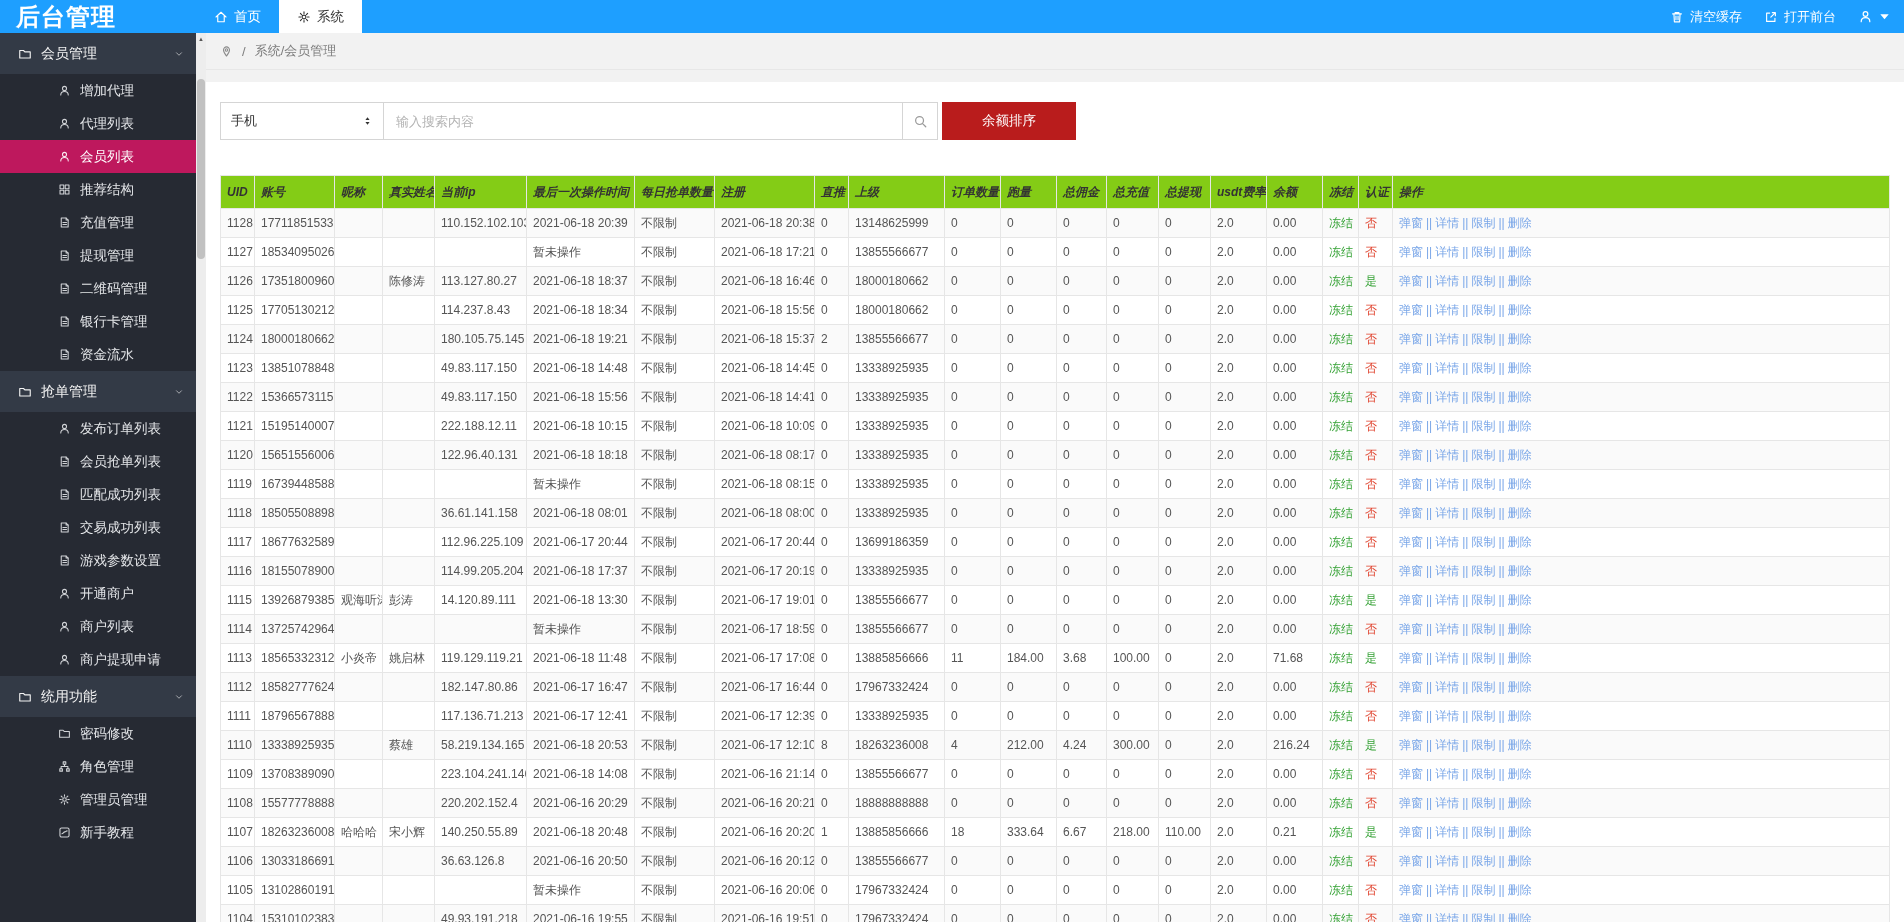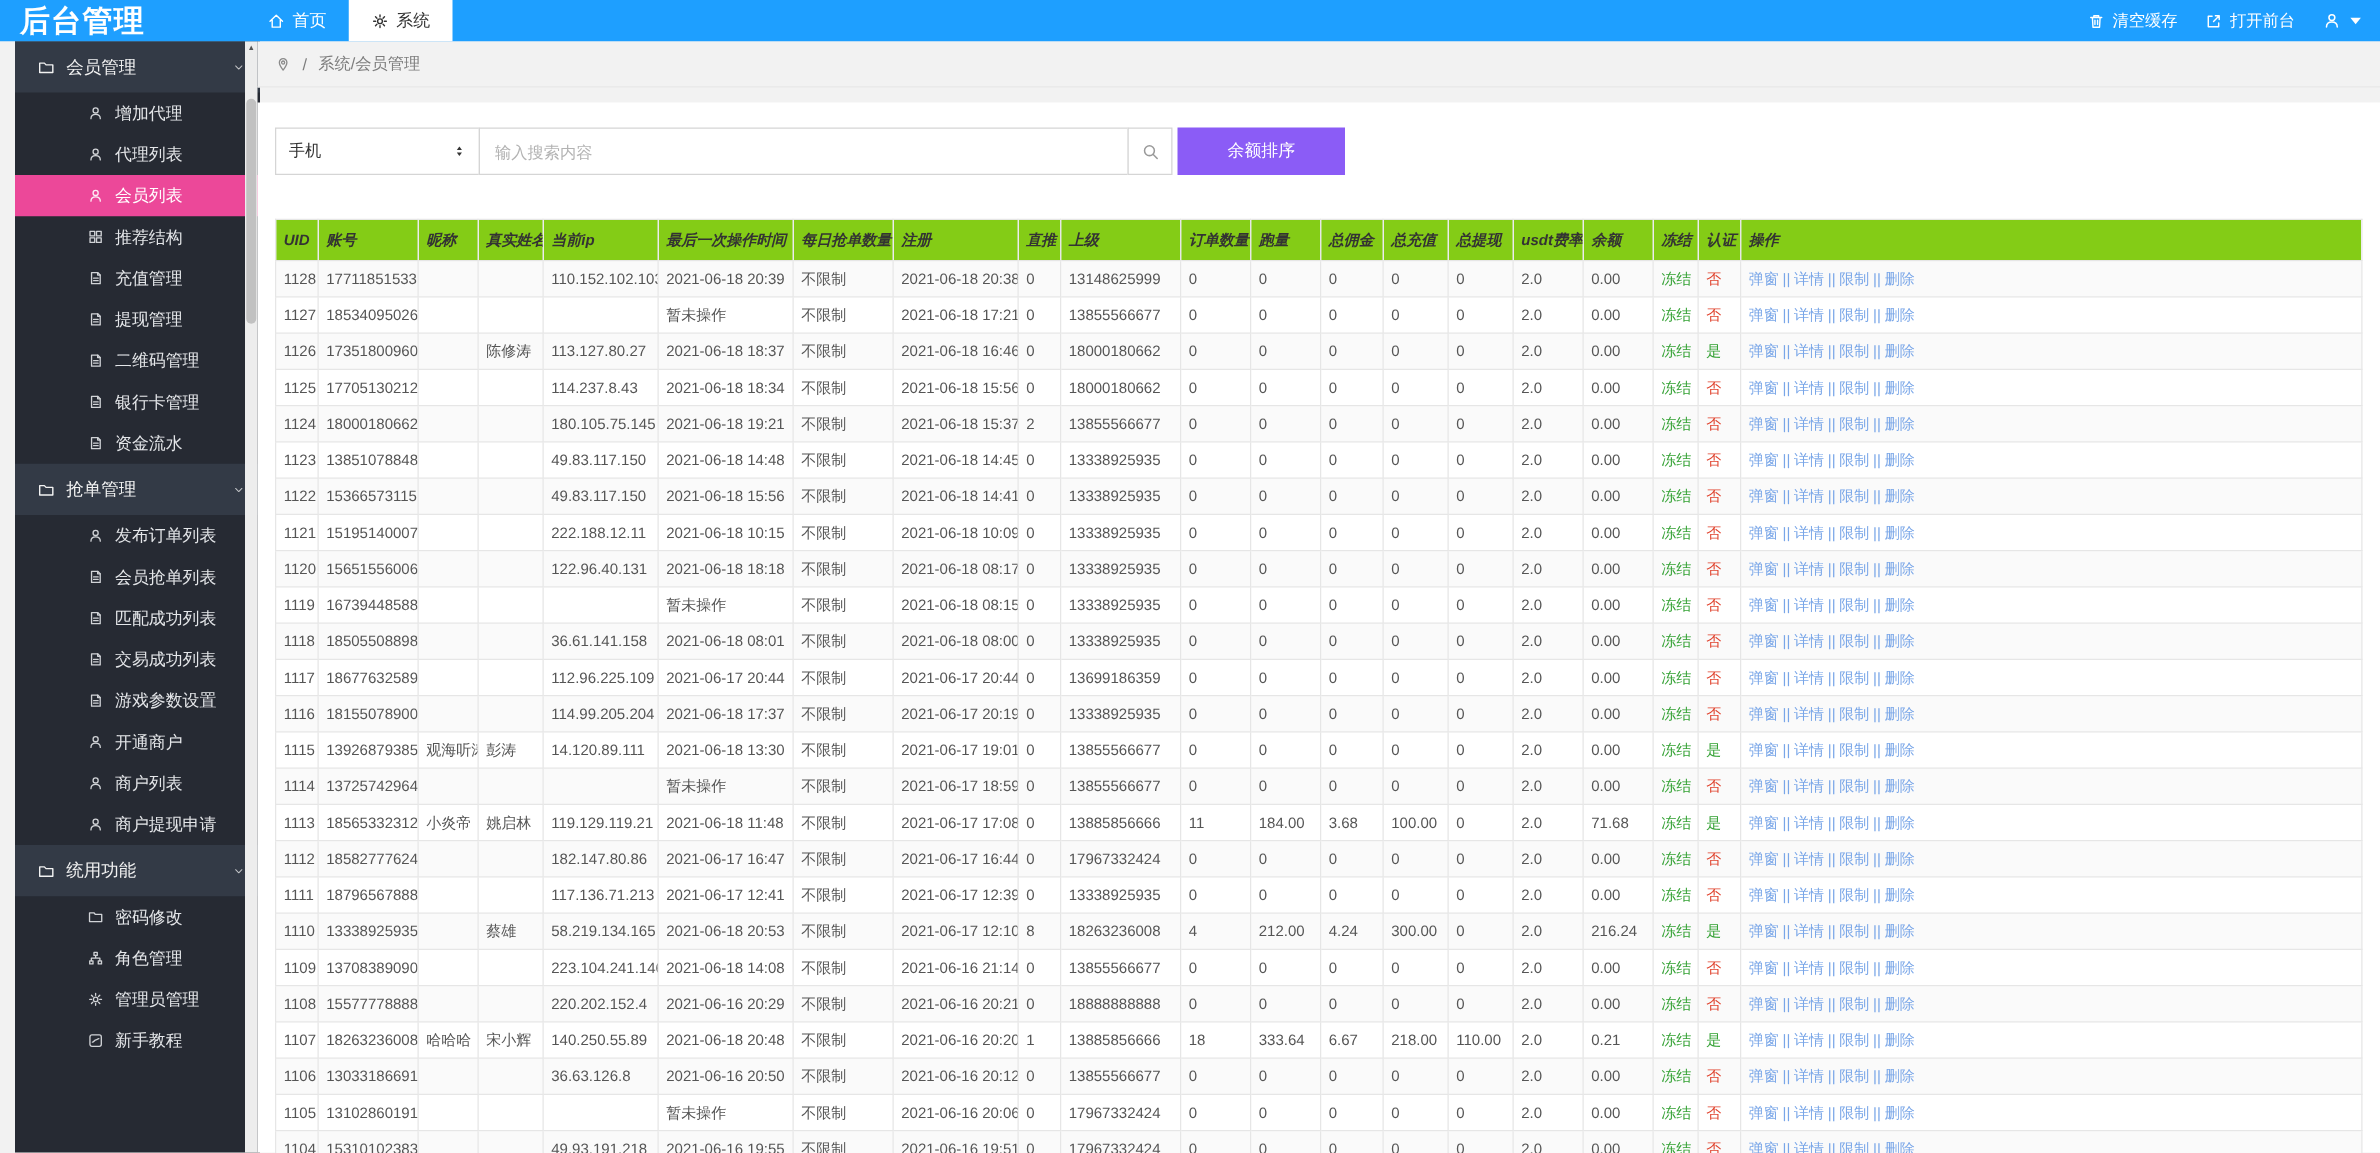--- a/index.html
+++ b/index.html
@@ -21,28 +21,28 @@
           font-size:24px; font-weight:bold; letter-spacing:1px; }
   .topnav { display:flex; align-items:stretch; }
   .nav-item { display:flex; align-items:center; gap:6px; padding:0 18px; font-size:13.5px; cursor:pointer; }
   .nav-item.active { background:#fff; color:#333; }
   .topbar-right { margin-left:auto; display:flex; align-items:center; gap:22px; padding-right:12px; font-size:13px; }
   .tb-action { display:flex; align-items:center; gap:6px; cursor:pointer; }
   .user-menu { display:flex; align-items:center; gap:4px; cursor:pointer; }
   .user-menu .ic { width:15px; height:15px; }
 
   
-  .sidebar { position:absolute; left:0; top:33px; width:196px; height:889px; background:#262A33; overflow:hidden;margin-left:12px; }
+  .sidebar { position:absolute; left:0; top:33px; width:196px; height:889px; background:#262A33; overflow:hidden; }
   .sec-header { height:41px; display:flex; align-items:center; gap:9px; background:#333A46;
                 color:#F2F2F2; font-size:14px; padding:0 12px 0 18px; cursor:pointer; }
   .sec-header .chev { margin-left:auto; opacity:.75; }
   .side-item { height:33px; display:flex; align-items:center; gap:9px; padding-left:58px;
                color:#E4E6E9; font-size:13.5px; cursor:pointer; }
   .side-item .ic { width:13px; height:13px; opacity:.9; }
-  .side-item.active { background:#ec4899; color:#fff; }
+  .side-item.active { background:#be185d; color:#fff; }
 
   
   .side-scroll { position:absolute; left:196px; top:33px; width:10px; height:889px; background:#EDEDED; }
   .side-scroll .arrow { width:10px; height:12px; display:flex; align-items:center; justify-content:center;
                         font-size:6px; color:#555; }
   .side-scroll .thumb { position:absolute; left:1px; top:46px; width:8px; height:180px; background:#C1C1C1; border-radius:4px; }
 
   
   .main { position:absolute; left:206px; top:33px; width:1698px; height:889px; }
   .breadcrumb { height:37px; display:flex; align-items:center; gap:9px; padding-left:14px;
@@ -54,21 +54,21 @@
   .search-row { display:flex; align-items:flex-start; height:38px; }
   .sel { width:164px; height:38px; border:1px solid #d5d5d5; background:#fff; display:flex;
          align-items:center; justify-content:space-between; padding:0 10px; font-size:13px; color:#333; cursor:pointer; }
   .sel .ic { width:11px; height:12px; color:#333; }
   .search-input { width:520px; height:38px; border:1px solid #d5d5d5; margin-left:-1px; padding:0 12px;
                   font-size:13px; color:#333; outline:none; font-family:inherit; }
   .search-input::placeholder { color:#b3b3b3; }
   .search-btn { width:36px; height:38px; border:1px solid #d5d5d5; margin-left:-1px; background:#fff;
                 display:flex; align-items:center; justify-content:center; color:#9a9a9a; cursor:pointer; }
   .search-btn .ic { width:15px; height:15px; }
-  .sort-btn { margin-left:4px; width:134px; height:38px; background:#8b5cf6; color:#fff; border:none;
+  .sort-btn { margin-left:4px; width:134px; height:38px; background:#b91c1c; color:#fff; border:none;
               font-size:13.5px; cursor:pointer; font-family:inherit; }
 
   
   table { margin-top:35px; border-collapse:collapse; table-layout:fixed; width:1670px;
           font-size:12px; color:#555; }
   th,td { border:1px solid #e6e6e6; padding:0 6px; white-space:nowrap; overflow:hidden; text-align:left; }
   th { height:33px; font-weight:bold; color:#333; background:#84cc16;font-style:italic; }
   td { height:29px; }
   tbody tr:nth-child(odd) td { background:#fafafa; }
   .freeze-link { color:#35A235; text-decoration:none; cursor:pointer; }

